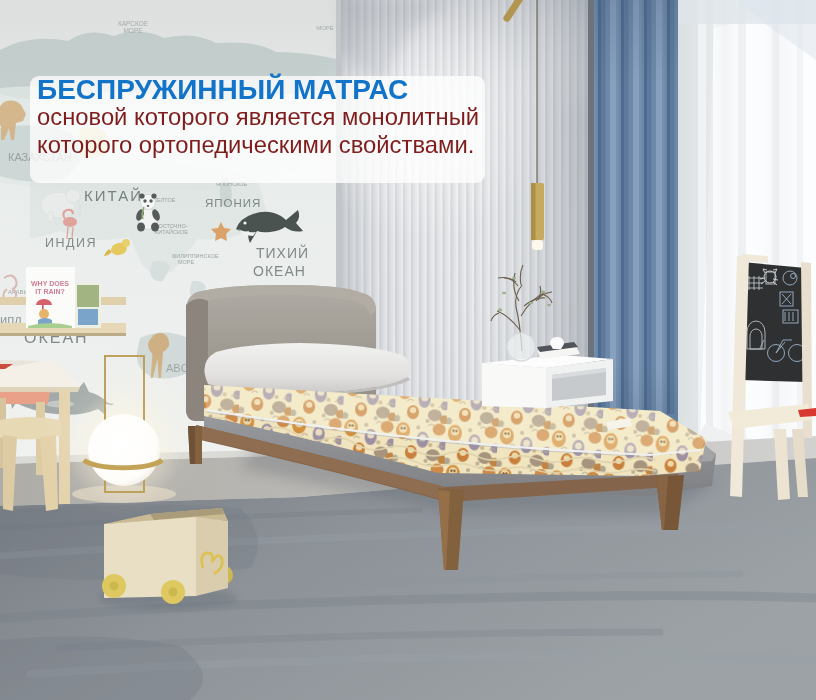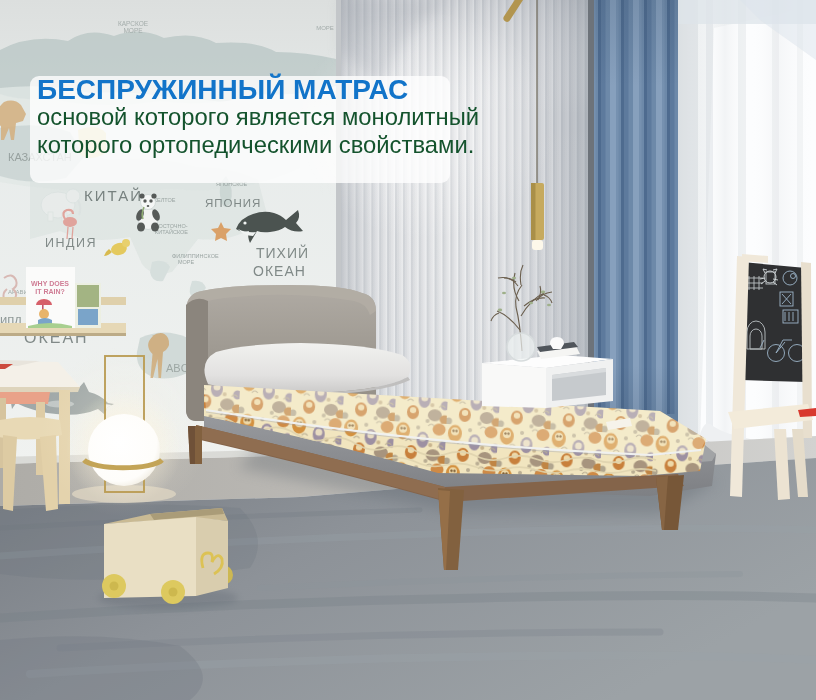--- a/index.html
+++ b/index.html
@@ -1,22 +1,22 @@
 <!DOCTYPE html>
 <html><head>
 <meta charset="utf-8">
 <style>
   html,body{margin:0;padding:0;width:816px;height:700px;overflow:hidden;background:#e8ebea;
     font-family:"Liberation Sans", sans-serif;}
   #scene{position:absolute;left:0;top:0;}
-  #overlay{position:absolute;left:30px;top:76px;width:420px;height:107px;
+  #overlay{position:absolute;left:30px;top:76px;width:455px;height:107px;
     background:rgba(255,255,255,0.78);border-radius:9px;}
   #overlay .inner{padding:1px 0 0 7px;}
   #ttl{color:#1274c9;font-weight:bold;font-size:28px;line-height:26px;white-space:nowrap;}
-  .bl{color:#14532d;font-size:23.8px;line-height:28px;white-space:nowrap;}
+  .bl{color:#7f1d1d;font-size:23.8px;line-height:28px;white-space:nowrap;}
 </style>
 </head>
 <body>
 <svg id="scene" width="816" height="700" viewBox="0 0 816 700" xmlns="http://www.w3.org/2000/svg">
 <defs>
   <linearGradient id="mapbg" x1="0" y1="0" x2="0" y2="1">
     <stop offset="0" stop-color="#dcdfde"></stop>
     <stop offset="0.3" stop-color="#e8eceb"></stop>
     <stop offset="1" stop-color="#f0f2f0"></stop>
   </linearGradient>

